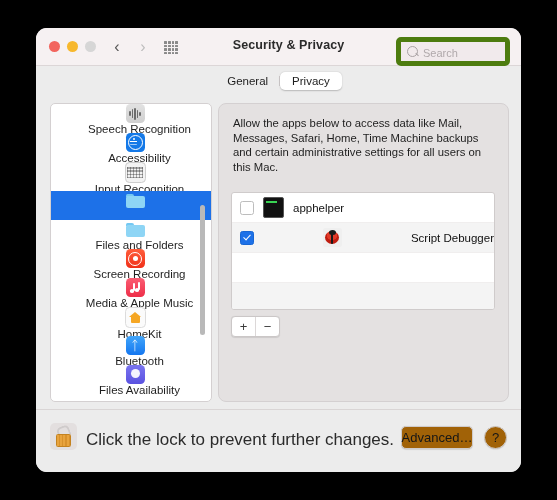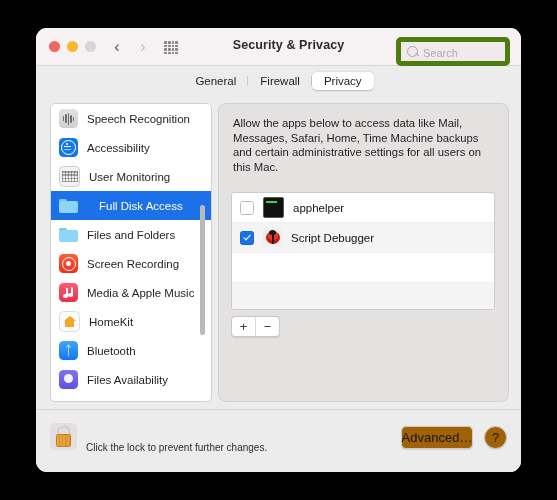--- a/index.html
+++ b/index.html
@@ -182,20 +182,21 @@
     border: 1px solid #d4d0d1;
     border-radius: 5px;
     overflow: hidden;
   }
   .side-item {
     position: relative;
     display: flex;
     align-items: center;
     height: 29px;
     padding-left: 8px;
+    flex-direction: column;
   }
   .side-item.selected { background: #1d71e8; gap: 12px; }
   .side-label {
     font-size: 11.5px;
     color: #1f1f1f;
     margin-left: 9px;
     white-space: nowrap;
   }
   .side-item.selected .side-label { color: #ffffff; }
 
@@ -357,21 +358,21 @@
     overflow: hidden;
   }
   .app-row {
     position: relative;
     display: flex;
     align-items: center;
     height: 29px;
     padding-left: 8px;
     border-bottom: 1px solid #f0eeee;
   }
-  .app-row.alt { background: #f4f4f4; }
+  .app-row.alt { background: #f4f4f4; justify-content: space-between; }
   .cbox {
     width: 12px;
     height: 12px;
     border-radius: 2.5px;
     border: 1px solid #bdbdbd;
     background: #ffffff;
     flex: 0 0 auto;
     position: relative;
   }
   .cbox.checked {
@@ -483,22 +484,22 @@
     top: 11px;
     width: 13px;
     height: 11px;
     border-radius: 1.5px;
     background: repeating-linear-gradient(to right, #e8a33d 0 2px, #d8912c 2px 3.2px);
     border: 0.5px solid #c4821f;
   }
   #lock-text {
     position: absolute;
     left: 50px;
-    top: 32px;
-    font-size: 10px;
+    top: 20px;
+    font-size: 17px;
     color: #2b2b2b;
   }
   .pushbtn {
     position: absolute;
     top: 16px;
     height: 21px;
     background: #a16207;
     border: 1px solid #cfcbcb;
     border-radius: 5px;
     font-size: 13px;
@@ -547,21 +548,20 @@
     <div id="win-title">Security &amp; Privacy</div>
 
     <div id="search-box">
       <div id="search-icon"></div>
       <input id="search-input" type="text" placeholder="Search" style="">
     </div>
   </div>
 
   <div id="tabbar">
     <div class="tab sep">General</div>
-    <div class="tab sep">Firewall</div>
     <div class="tab active">Privacy</div>
   </div>
 
   <div id="content">
 
     <div id="sidebar">
 
       <div class="side-item">
         <span class="sicon ic-speech">
           <span class="bars">
@@ -579,21 +579,21 @@
         <span class="sicon ic-access">
           <span class="person"></span>
         </span>
         <span class="side-label">Accessibility</span>
       </div>
 
       <div class="side-item">
         <span class="sicon ic-keyboard">
           <span class="keys"></span>
         </span>
-        <span class="side-label">User Monitoring</span>
+        <span class="side-label">Input Recognition</span>
       </div>
 
       <div class="side-item selected">
         <span class="sicon ic-folder">
           <span class="tabtop"></span>
             <span class="body"></span>
         </span>
         <span class="side-label">Full Disk Access</span>
       </div>
 

